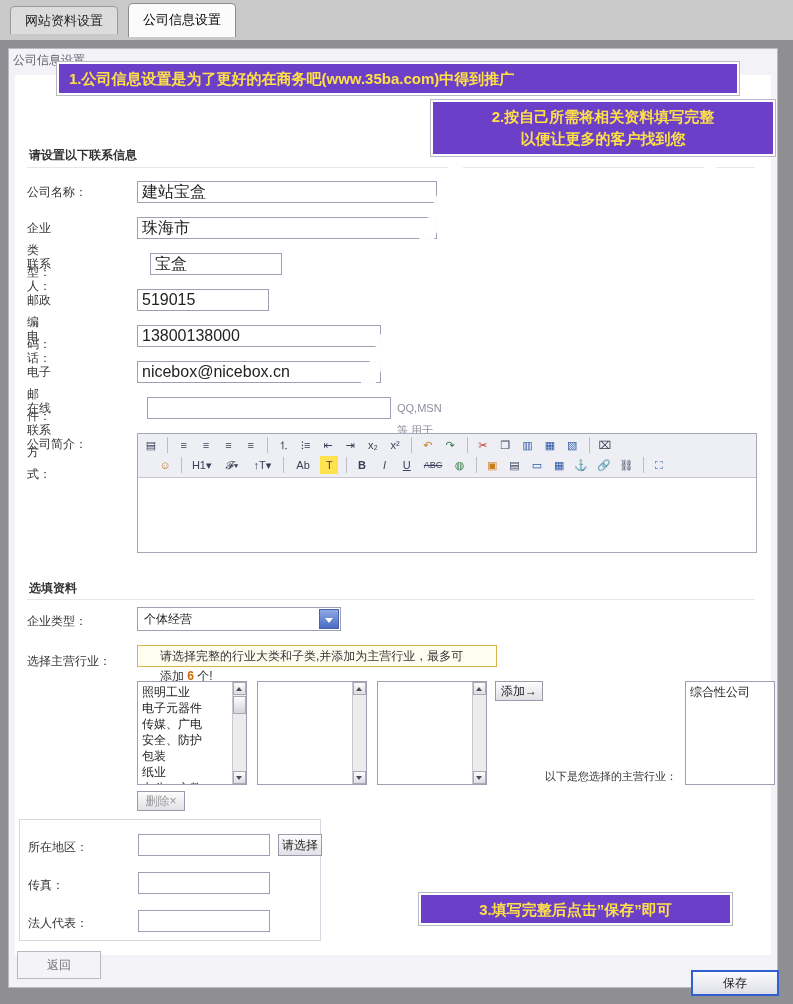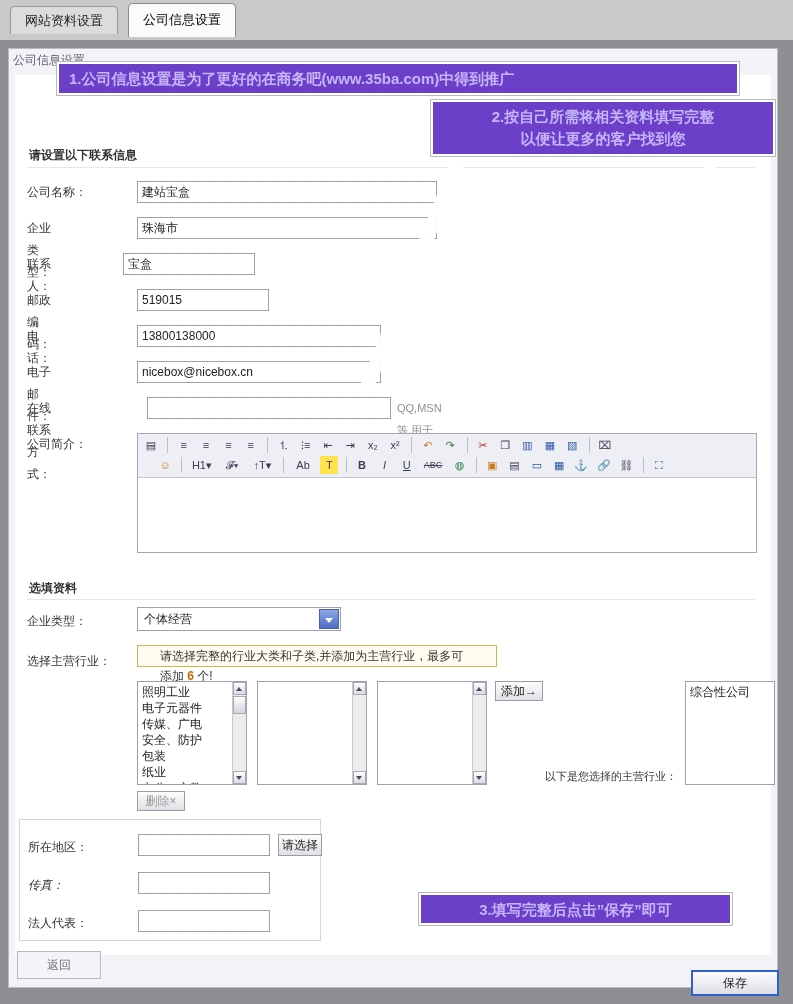--- a/index.html
+++ b/index.html
@@ -108,21 +108,21 @@
     left: 12px;
     font-size: 12px;
     color: #333;
     line-height: 22px;
   }
   .txt {
     position: absolute;
     height: 22px;
     line-height: 22px;
     padding: 0 4px;
-    font-size: 12px;
+    font-size: 16px;
     color: #222;
     background: #fff;
     border: 1px solid #9e9eb5;
     box-sizing: border-box;
     font-family: "Liberation Sans", sans-serif;
   }
   .hint {
     position: absolute;
     font-size: 11px;
     color: #8f8f9c;
@@ -323,21 +323,21 @@
     text-align: center;
     line-height: 22px;
     font-size: 12px;
     color: #222;
   }
 
   
   .callout {
     position: absolute;
     background: #6c3fc9;
-    color: #c4b5fd;
+    color: #fde047;
     font-size: 15px;
     font-weight: bold;
     border: 2px solid #ffffff;
     box-shadow: 0 0 0 1px #b9b9c4;
     box-sizing: border-box;
     padding: 4px 10px;
     line-height: 22px;
     white-space: pre-line;
     z-index: 40;
   }
@@ -372,21 +372,21 @@
         <input class="txt" style="left: 122px; top: 0px; width: 300px;" value="建站宝盒">
       </div>
 
       <div class="form-row" style="top:142px;">
         <span class="lbl">企业类型：</span>
         <input class="txt" style="left: 122px; top: 0px; width: 300px;" value="珠海市">
       </div>
 
       <div class="form-row" style="top:178px;">
         <span class="lbl">联系人：</span>
-        <input class="txt" style="left: 108px; top: 0px; width: 132px;" value="宝盒">
+        <input class="txt" style="left: 135px; top: 0px; width: 132px;" value="宝盒">
       </div>
 
       <div class="form-row" style="top:214px;">
         <span class="lbl">邮政编码：</span>
         <input class="txt" style="left: 122px; top: 0px; width: 132px;" value="519015">
       </div>
 
       <div class="form-row" style="top:250px;">
         <span class="lbl">电话：</span>
         <input class="txt" style="left: 122px; top: 0px; width: 244px;" value="13800138000">
@@ -518,21 +518,21 @@
         <ul>
           <li>综合性公司</li>
         </ul>
       </div>
 
       <div class="subpanel" style="left:4px; top:744px; width:302px; height:122px;">
         <span class="lbl" style="left:8px; top:16px; position:absolute;">所在地区：</span>
         <input class="txt" style="left: 118px; top: 14px; width: 132px;" value="">
         <div class="btn" style="left:258px; top:14px; width:44px; height:22px; line-height:20px;">请选择</div>
 
-        <span class="lbl" style="left:8px; top:54px; position:absolute;font-style:italic;">传真：</span>
+        <span class="lbl" style="left:8px; top:54px; position:absolute;">传真：</span>
         <input class="txt" style="left: 118px; top: 52px; width: 132px;" value="">
 
         <span class="lbl" style="left:8px; top:92px; position:absolute;">法人代表：</span>
         <input class="txt" style="left: 118px; top: 90px; width: 132px;" value="">
       </div>
 
     </div>
 
     <div class="footer-left">返回</div>
   </div>

